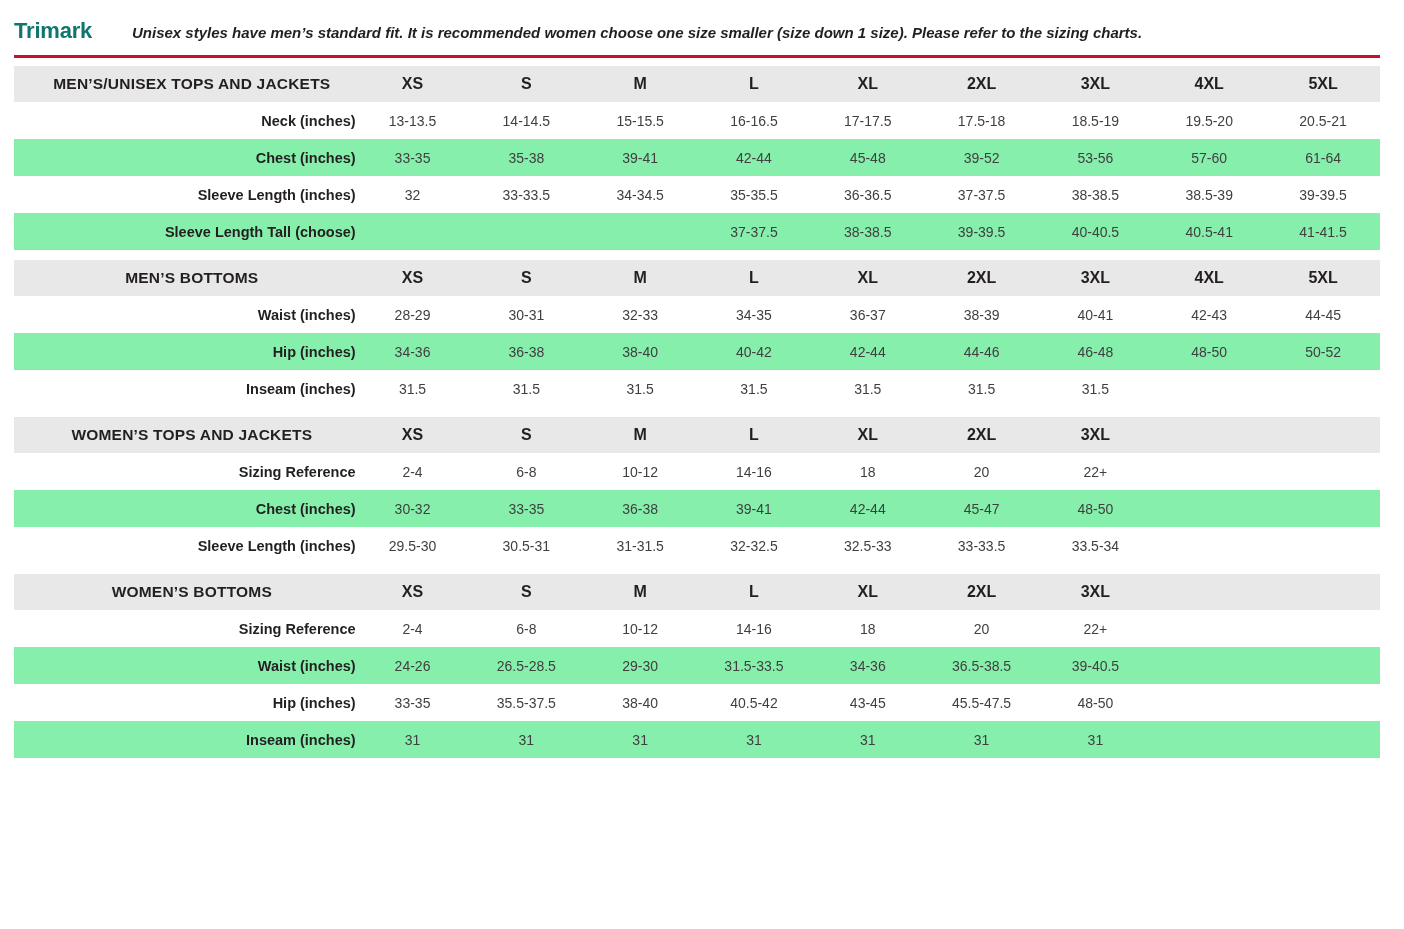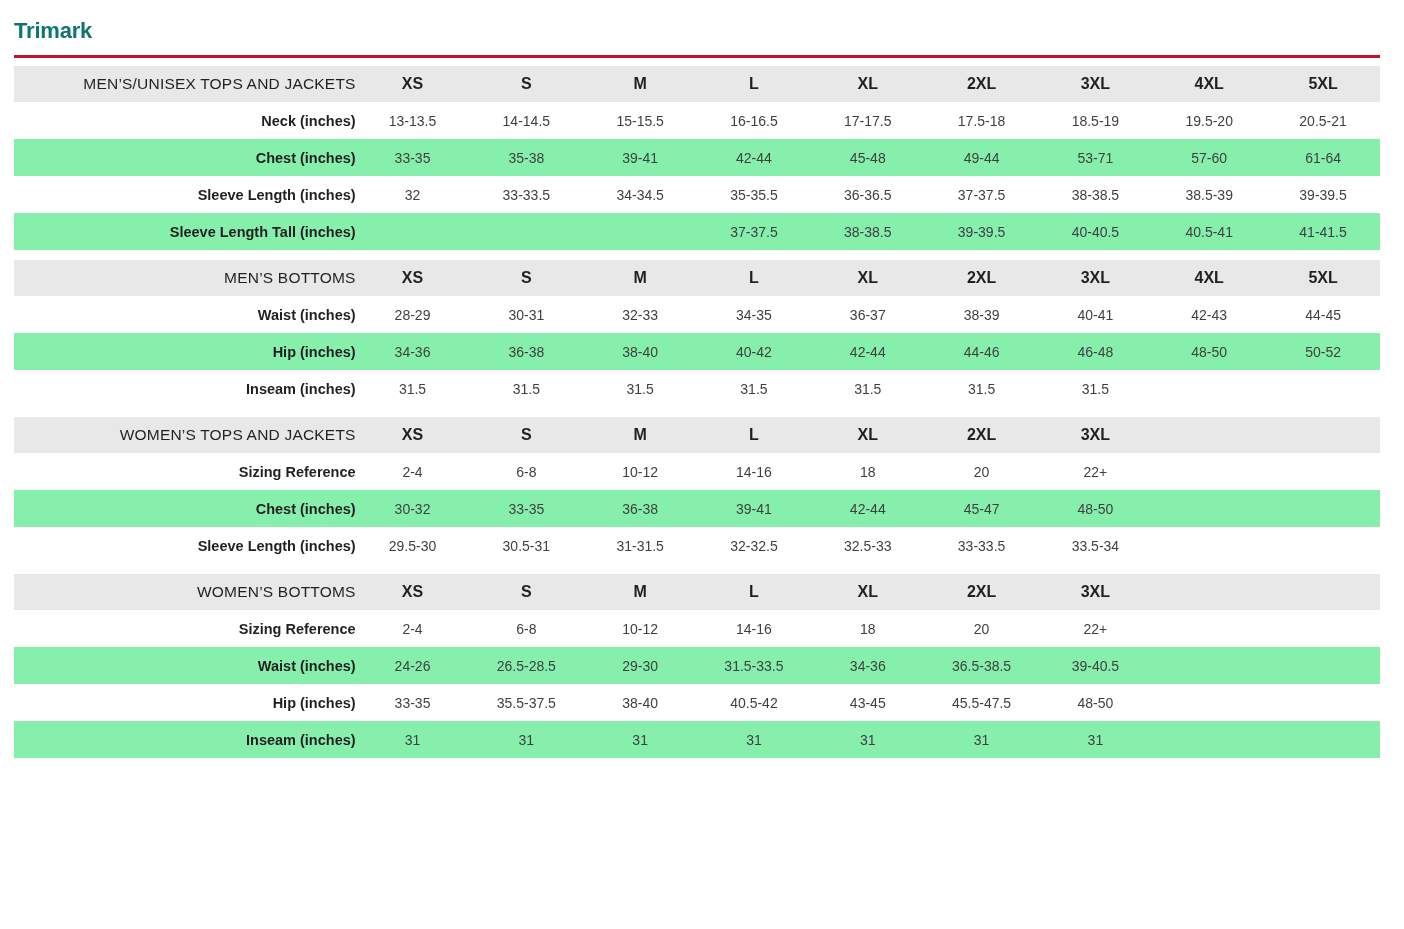--- a/index.html
+++ b/index.html
@@ -80,24 +80,24 @@
     height: 37px;
     vertical-align: middle;
     font-size: 14.5px;
     line-height: 18px;
   }
   thead th {
     background: #e8e8e8;
     height: 36px;
   }
   th.title {
-    text-align: right;
+    text-align: center;
     padding-left: 14px;
     font-size: 15.5px;
-    font-weight: normal;
+    font-weight: bold;
     letter-spacing: 0.2px;
     color: #231f20;
   }
   th.size-head {
     text-align: center;
     font-size: 16px;
     font-weight: bold;
     color: #231f20;
   }
   td.row-label {
@@ -116,20 +116,21 @@
   tbody tr.plain td { background: #ffffff; }
 </style>
 </head>
 <body>
 
 <div class="page">
 
   <div class="header">
     <div class="brand">Trimark</div>
     <div class="intro">
+      <div class="intro-line bold">Unisex styles have men’s standard fit. It is recommended women choose one size smaller (size down 1 size).  Please refer to the sizing charts.</div>
     </div>
   </div>
 
   <div class="rule"></div>
 
   <div class="tables">
       <table class="first">
         <colgroup>
           <col class="label">
           <col class="size">
@@ -169,39 +170,39 @@
             <td class="val">19.5-20</td>
             <td class="val">20.5-21</td>
           </tr>
           <tr class="alt">
             <td class="row-label">Chest (inches)</td>
             <td class="val">33-35</td>
             <td class="val">35-38</td>
             <td class="val">39-41</td>
             <td class="val">42-44</td>
             <td class="val">45-48</td>
-            <td class="val">49-44</td>
-            <td class="val">53-71</td>
+            <td class="val">39-52</td>
+            <td class="val">53-56</td>
             <td class="val">57-60</td>
             <td class="val">61-64</td>
           </tr>
           <tr class="plain">
             <td class="row-label">Sleeve Length (inches)</td>
             <td class="val">32</td>
             <td class="val">33-33.5</td>
             <td class="val">34-34.5</td>
             <td class="val">35-35.5</td>
             <td class="val">36-36.5</td>
             <td class="val">37-37.5</td>
             <td class="val">38-38.5</td>
             <td class="val">38.5-39</td>
             <td class="val">39-39.5</td>
           </tr>
           <tr class="alt">
-            <td class="row-label">Sleeve Length Tall (inches)</td>
+            <td class="row-label">Sleeve Length Tall (choose)</td>
             <td class="val"></td>
             <td class="val"></td>
             <td class="val"></td>
             <td class="val">37-37.5</td>
             <td class="val">38-38.5</td>
             <td class="val">39-39.5</td>
             <td class="val">40-40.5</td>
             <td class="val">40.5-41</td>
             <td class="val">41-41.5</td>
           </tr>

